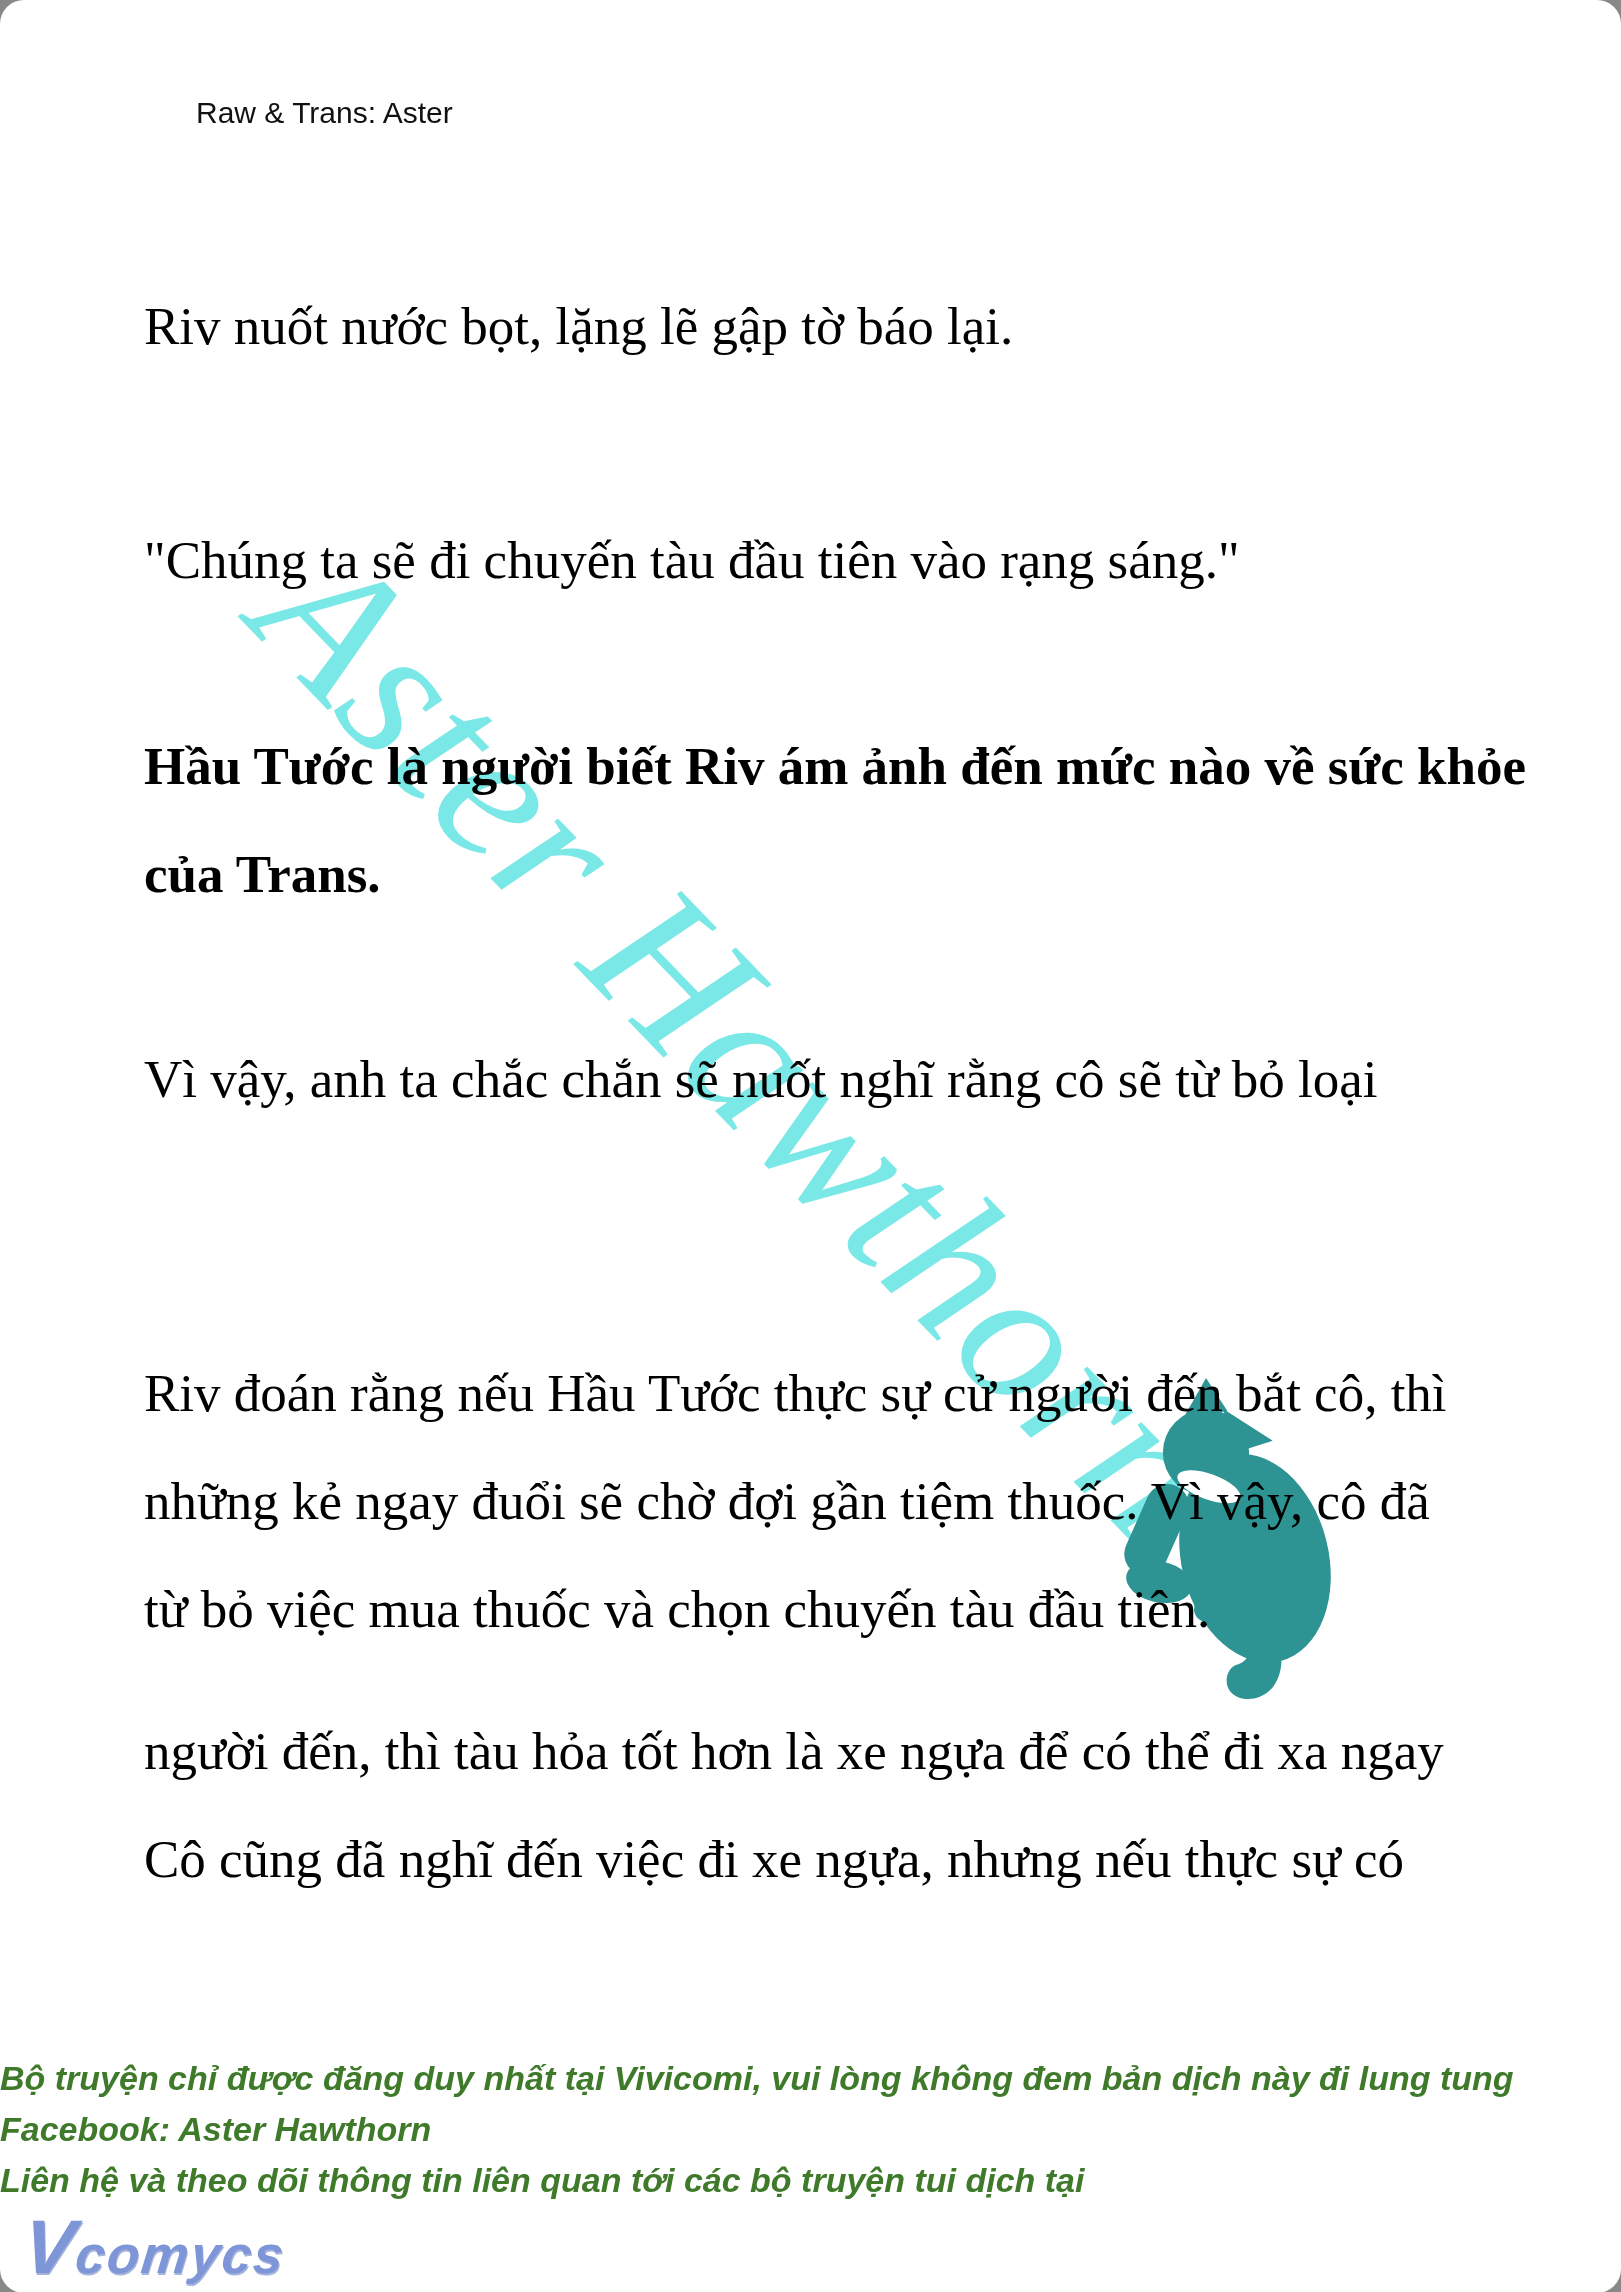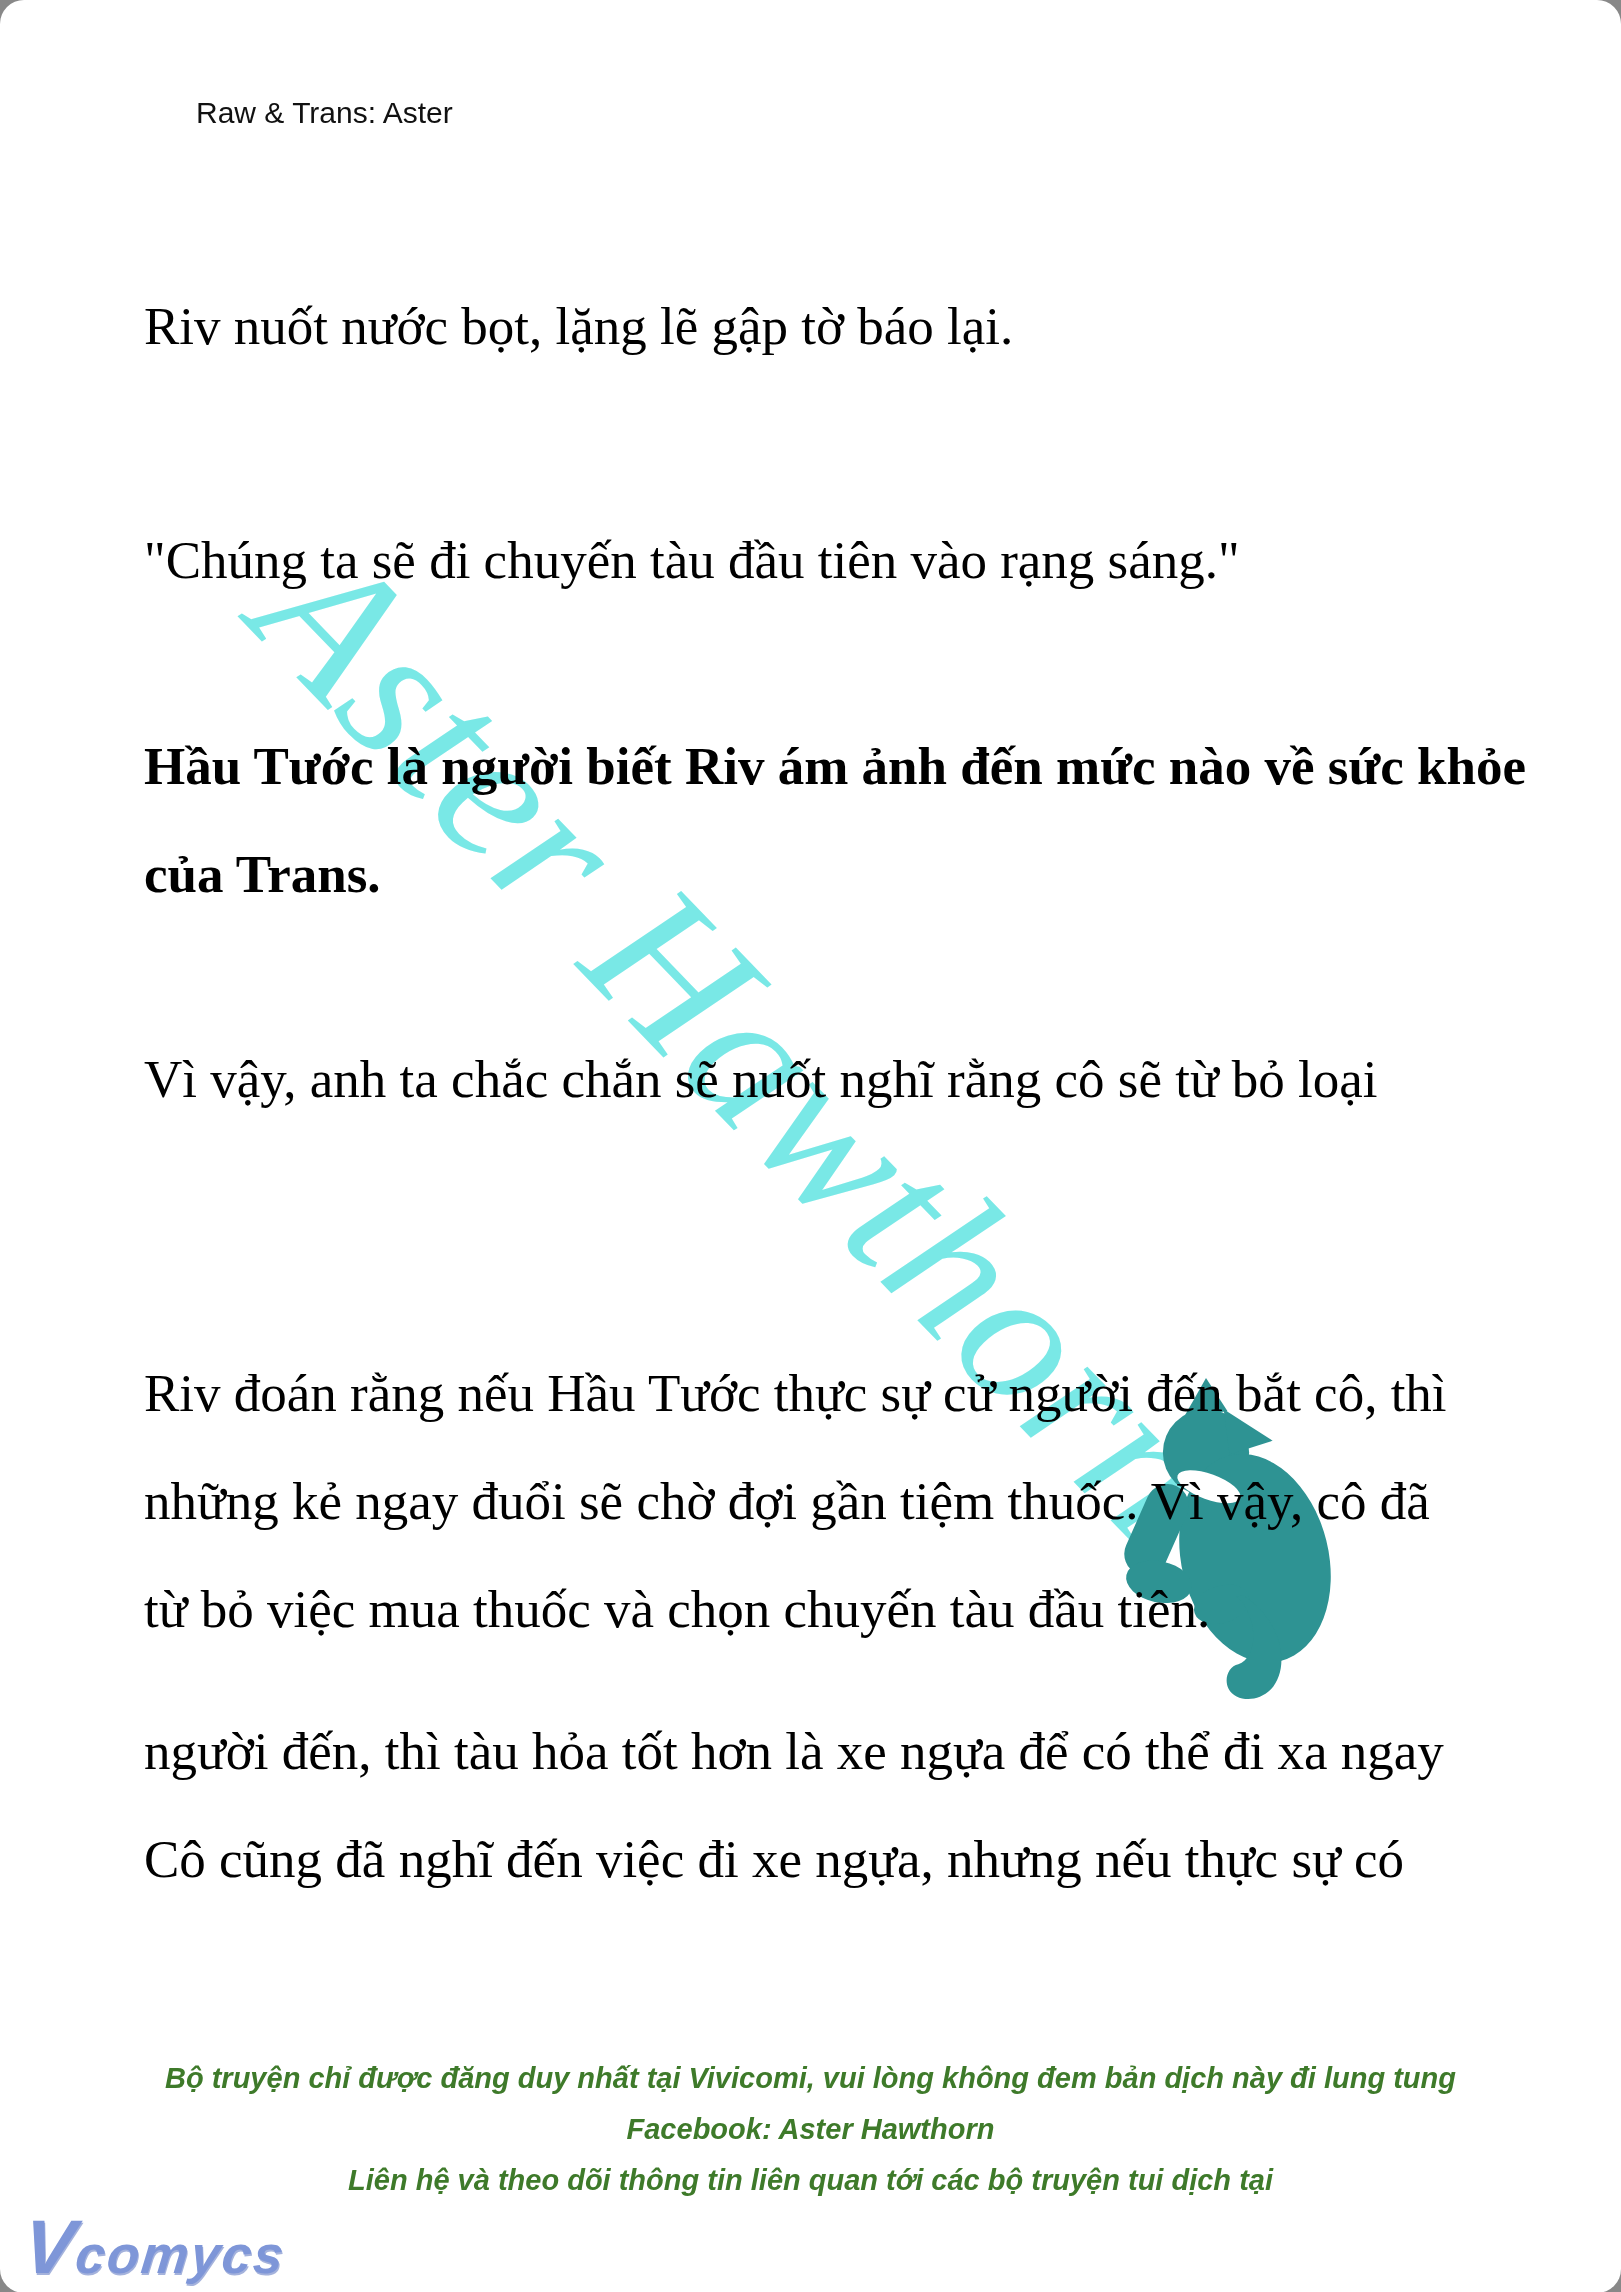--- a/index.html
+++ b/index.html
@@ -41,24 +41,24 @@
   }
   .para .line{white-space:nowrap;}
   .p1{top:272px;}
   .p2{top:506px;}
   .p3{top:712px;font-weight:bold;}
   .p4{top:1025px;}
   .p5{top:1339px;}
   .p6{top:1697px;}
   .footer{
     position:absolute;left:0;top:2053px;width:1621px;
-    text-align:center;
+    text-align:left;
     font-family:"Liberation Sans", sans-serif;
     font-style:italic;font-weight:700;
-    font-size:29px;line-height:51px;
+    font-size:34px;line-height:51px;
     color:var(--green,#3e7a2a);
     z-index:3;
   }
   .logo{
     position:absolute;left:23.5px;top:2203px;
     font-family:"Liberation Sans", sans-serif;
     font-style:italic;font-weight:700;
     font-size:53px;letter-spacing:2px;
     color:var(--blue,#7e96d8);
     text-shadow:1px 2px 0 rgba(90,115,192,.55);

